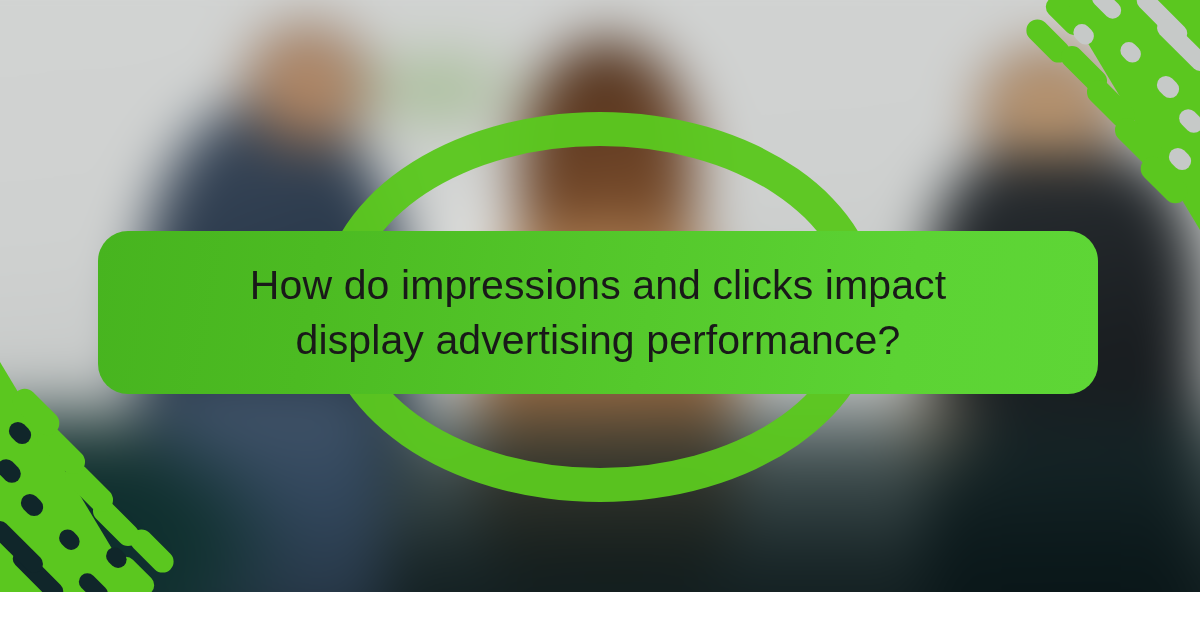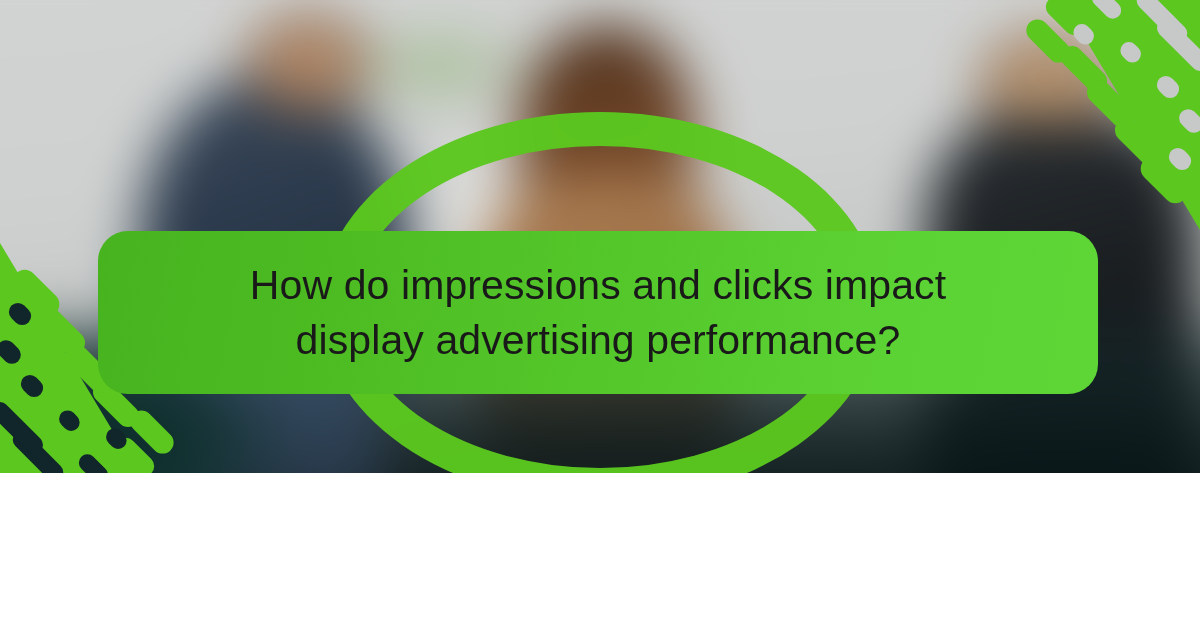--- a/index.html
+++ b/index.html
@@ -8,21 +8,21 @@
     padding: 0;
     background: #ffffff;
   }
   body {
     font-family: "Liberation Sans", sans-serif;
   }
 
   .stage {
     position: relative;
     width: 1200px;
-    height: 473px;
+    height: 592px;
     overflow: hidden;
     background: #b9bcbb;
   }
 
   
   .photo-bg {
     position: absolute;
     inset: -40px;
     filter: blur(26px);
     transform: scale(1.06);

